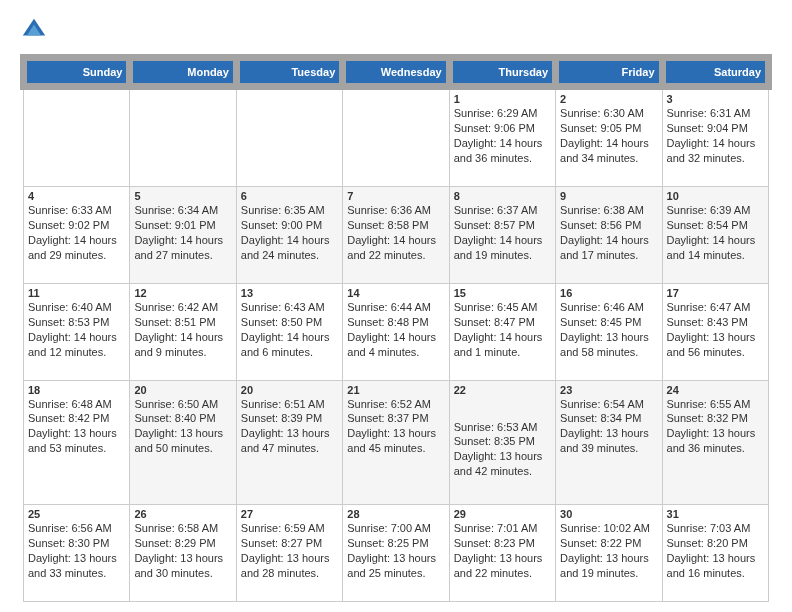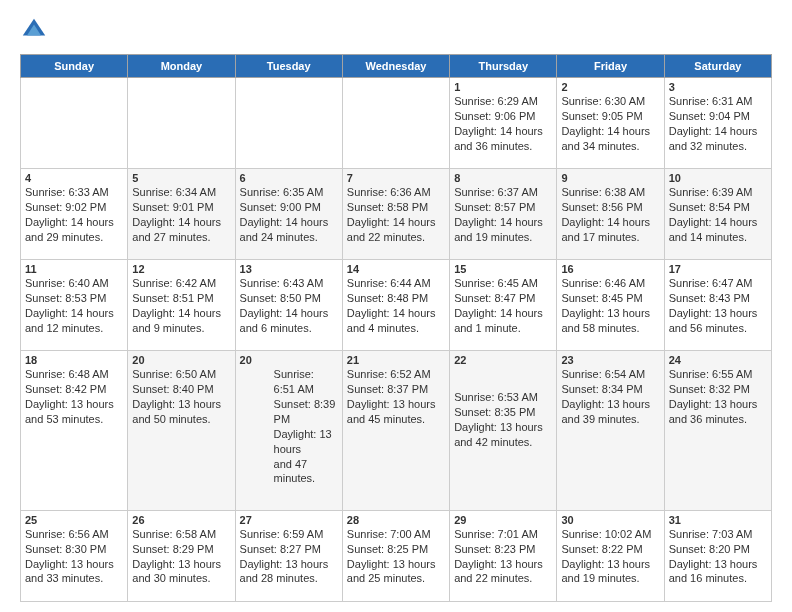--- a/index.html
+++ b/index.html
@@ -65,22 +65,22 @@
       border-collapse: collapse;
       width: 100%;
       table-layout: fixed;
     }
     .calendar th {
       background-color: #2a6db5;
       color: #fff;
       font-size: 11px;
       font-weight: bold;
       padding: 5px 4px;
-      text-align: center;
-      border: 1px solid #a3a3a3;
+      text-align: right;
+      border: 7px solid #a3a3a3;
     }
     .calendar td {
       border: 1px solid #ccc;
       vertical-align: top;
       padding: 3px 4px;
       font-size: 9.5px;
       color: #333;
       background: #fff;
     }
     .calendar tr:nth-child(even) td {
@@ -280,21 +280,21 @@
           </td>
           <td>
             <span class="day-number">20</span>
             <div class="day-info" style="white-space: pre-line;">Sunrise: 6:50 AM
 Sunset: 8:40 PM
 Daylight: 13 hours
 and 50 minutes.</div>
           </td>
           <td>
             <span class="day-number">20</span>
-            <div class="day-info" style="white-space: pre-line; margin-left: 34px;">Sunrise: 6:51 AM
+            <div class="day-info" style="white-space: pre-line;">Sunrise: 6:51 AM
 Sunset: 8:39 PM
 Daylight: 13 hours
 and 47 minutes.</div>
           </td>
           <td>
             <span class="day-number">21</span>
             <div class="day-info" style="white-space: pre-line;">Sunrise: 6:52 AM
 Sunset: 8:37 PM
 Daylight: 13 hours
 and 45 minutes.</div>

